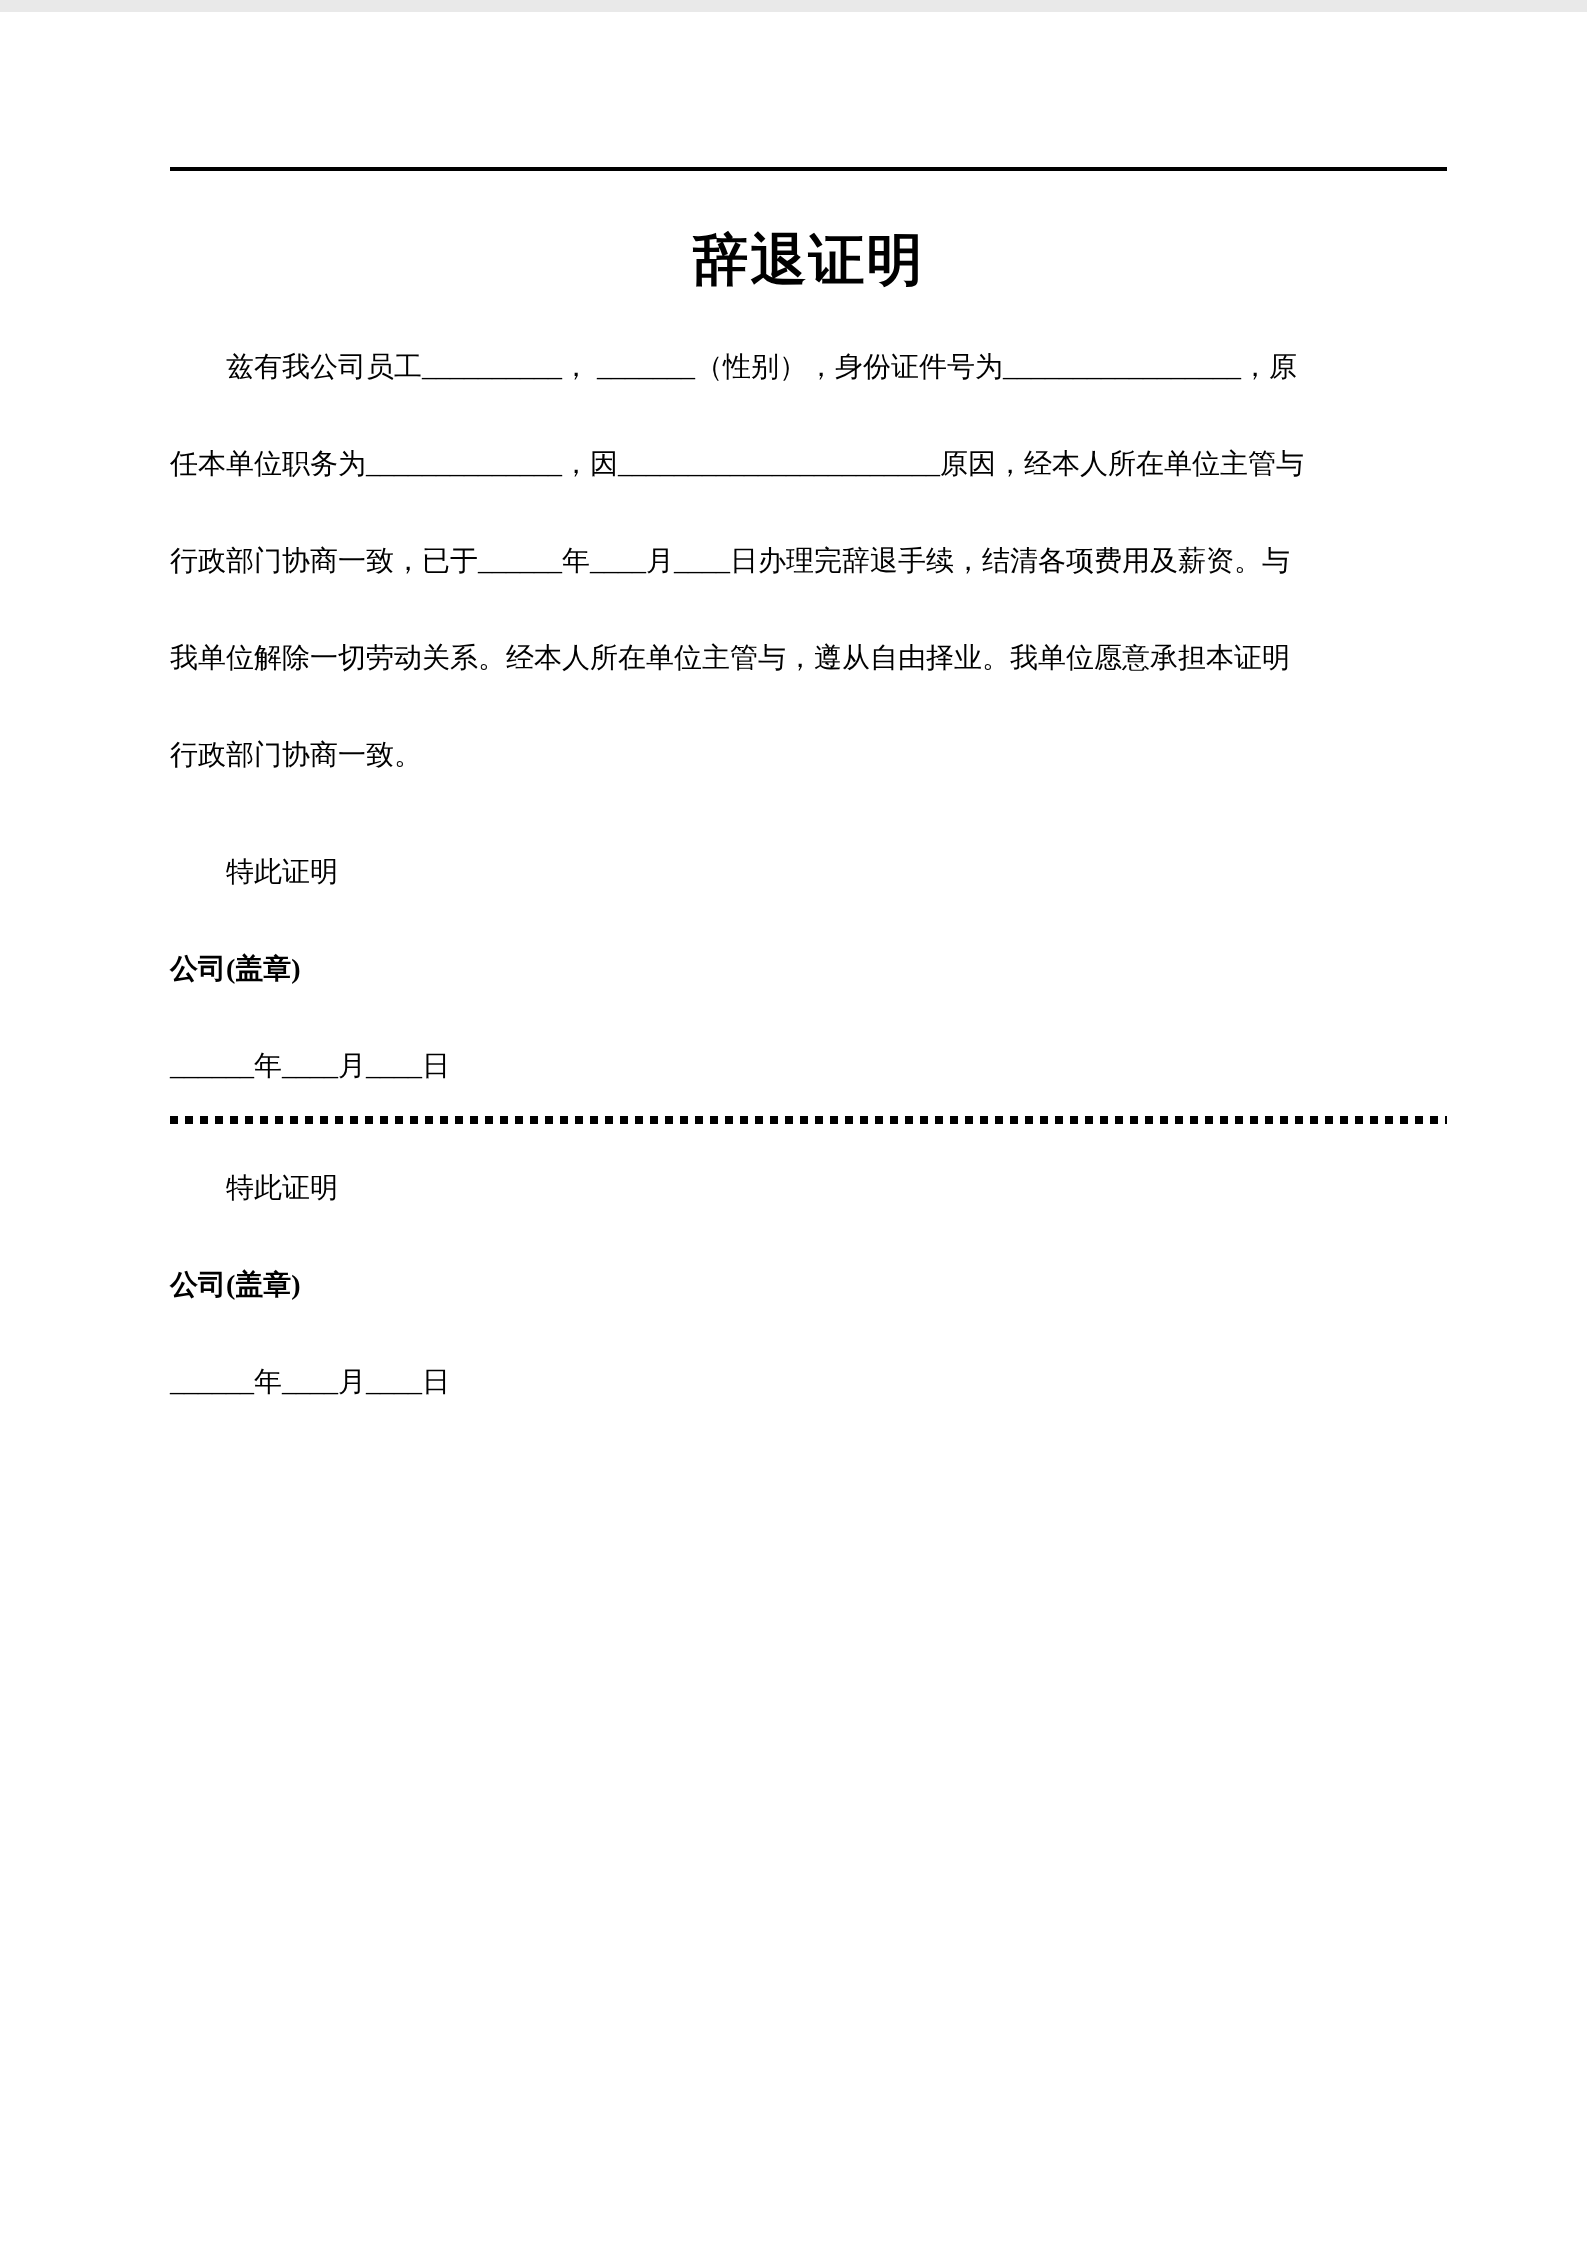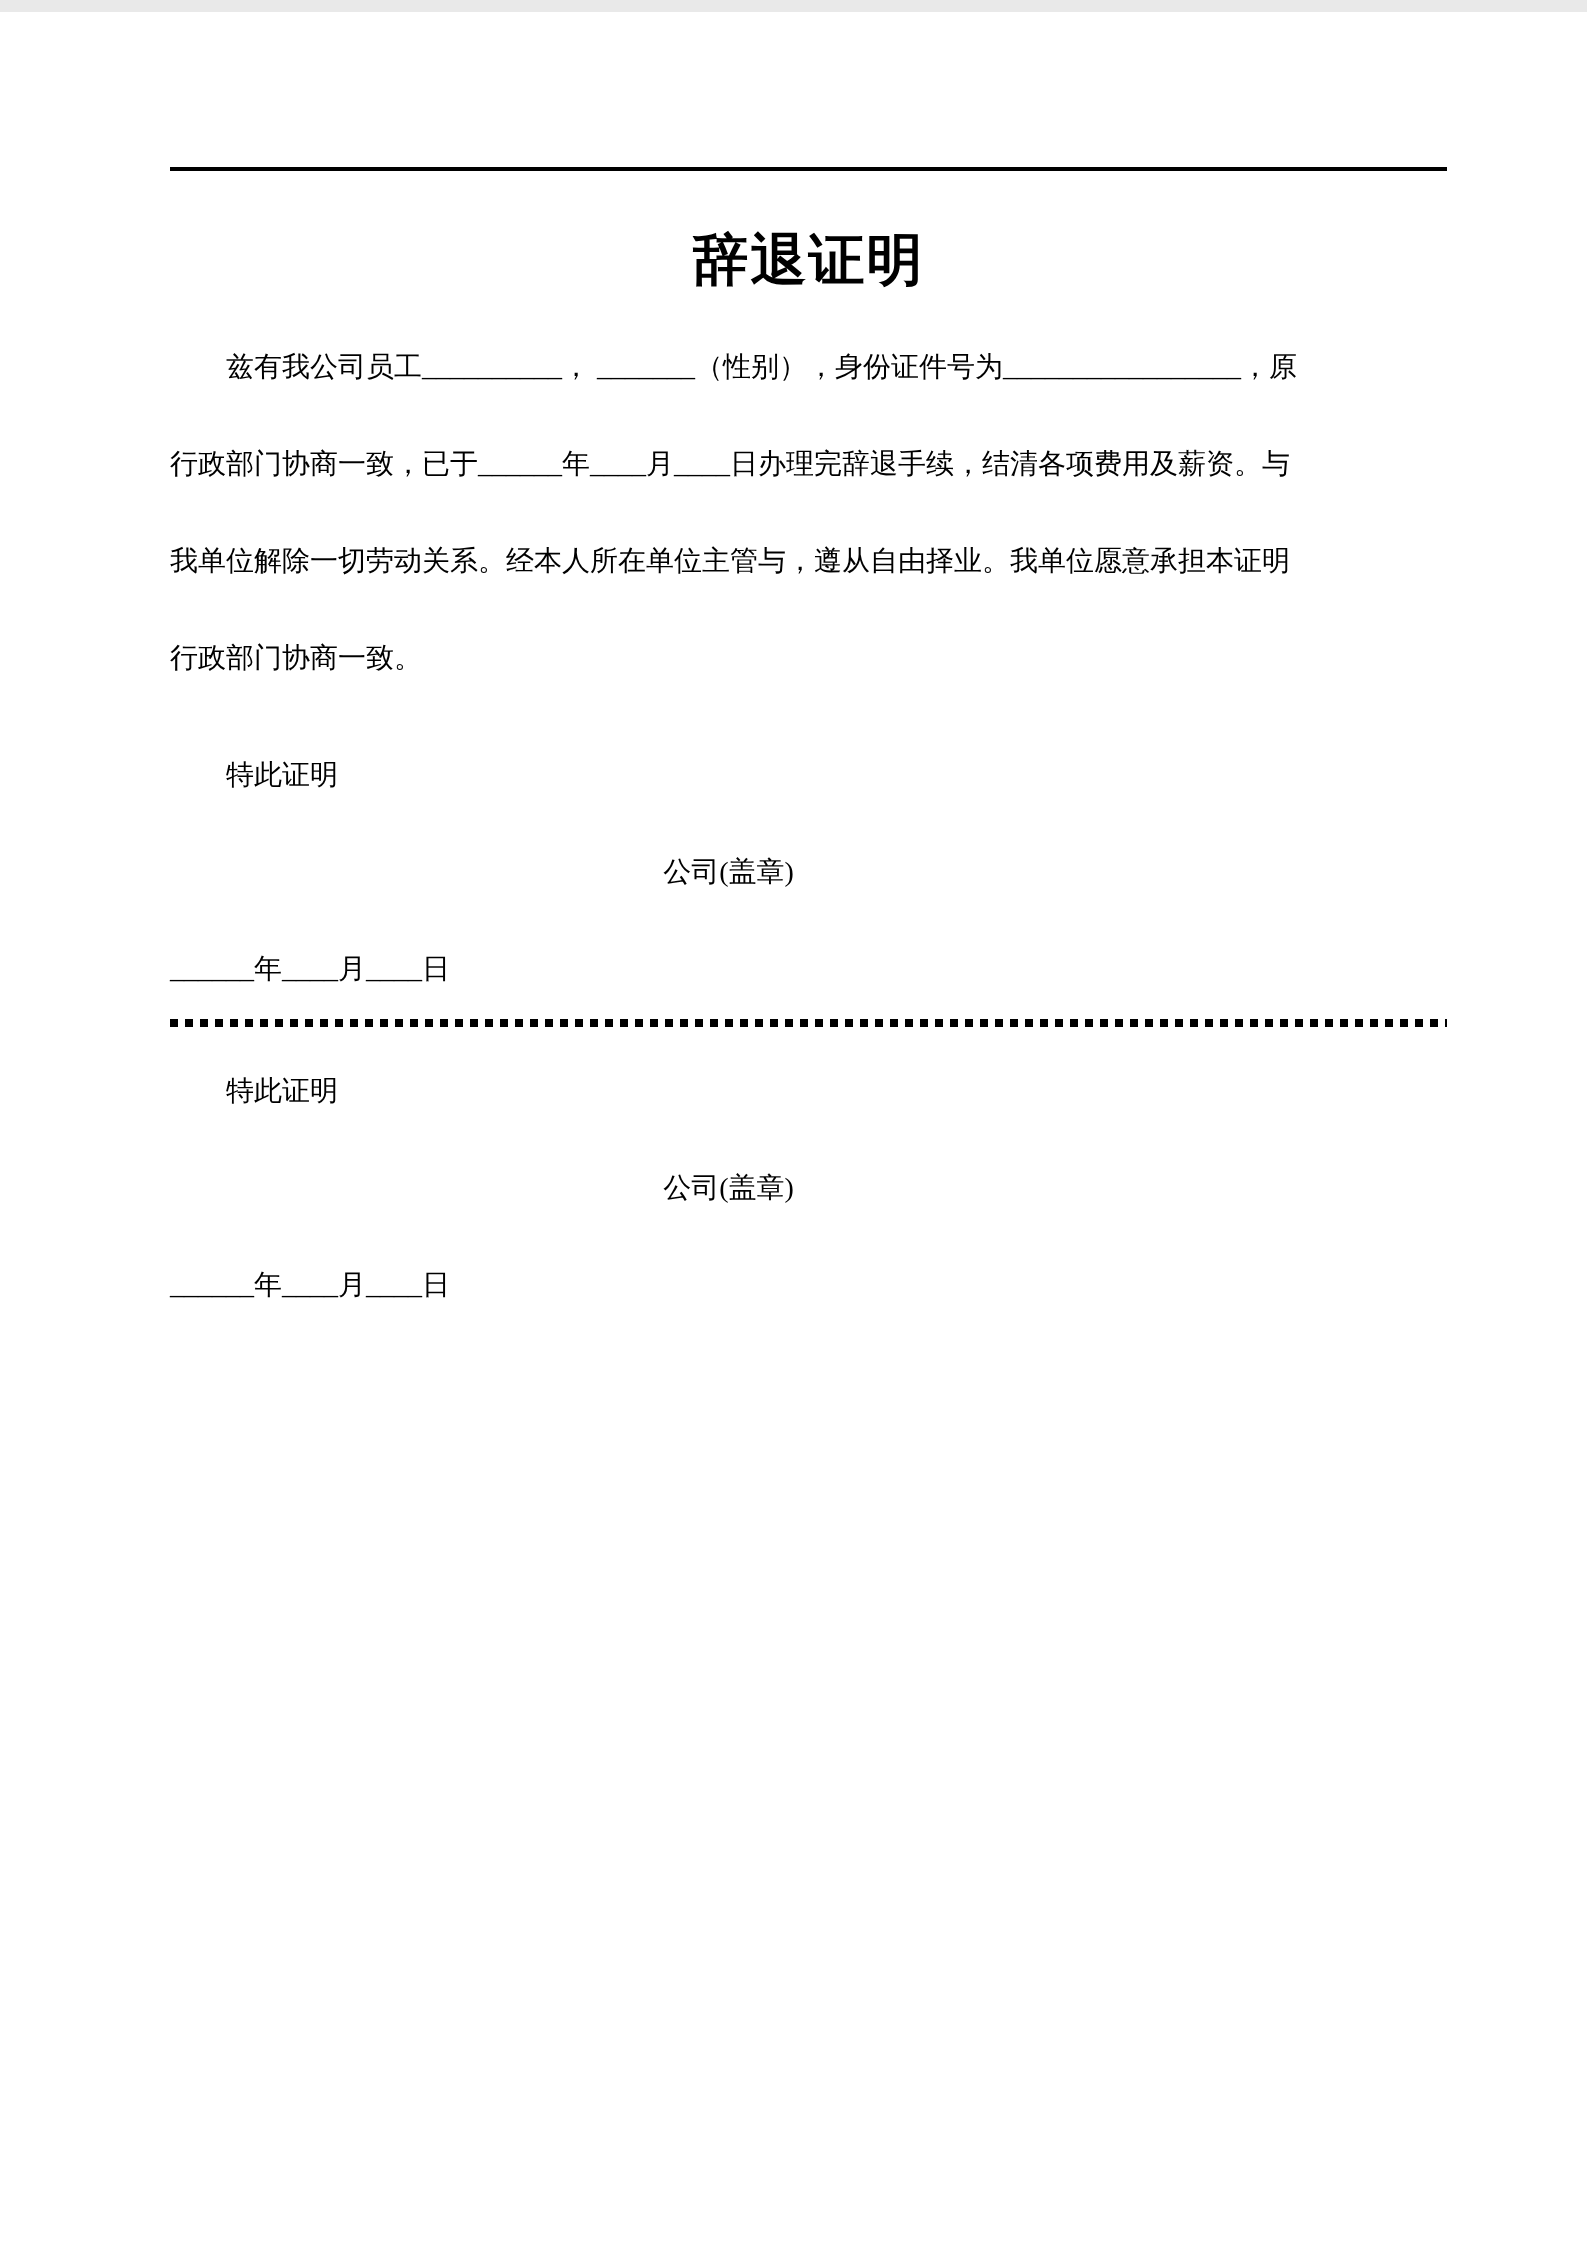--- a/index.html
+++ b/index.html
@@ -42,22 +42,23 @@
     height: 97px;
     white-space: nowrap;
   }
   .indent {
     text-indent: 2em;
   }
   .closing {
     margin-top: 20px;
   }
   .seal-line {
-    text-align: center;
+    text-align: left;
     padding-right: 160px;
+    font-weight: bold;
   }
   .date-line {
     padding-right: 75px;
   }
   .dashed-rule {
     margin-top: 2px;
     width: 1277px;
     height: 8px;
     background: repeating-linear-gradient(to right, #000000 0 8px, transparent 8px 15px);
   }
@@ -76,20 +77,21 @@
 
 <div class="page">
   <div class="content">
 
     <div class="header-rule"></div>
 
     <div class="cert-title">辞退证明</div>
 
     <div class="body-block">
       <div class="line indent">兹有我公司员工__________， _______（性别），身份证件号为_________________，原</div>
+      <div class="line">任本单位职务为______________，因_______________________原因，经本人所在单位主管与</div>
       <div class="line">行政部门协商一致，已于______年____月____日办理完辞退手续，结清各项费用及薪资。与</div>
       <div class="line">我单位解除一切劳动关系。经本人所在单位主管与，遵从自由择业。我单位愿意承担本证明</div>
       <div class="line">行政部门协商一致。</div>
     </div>
 
     <div class="line indent closing">特此证明</div>
 
     <div class="line seal-line">公司(盖章)</div>
 
     <div class="line date-line">______年____月____日</div>

